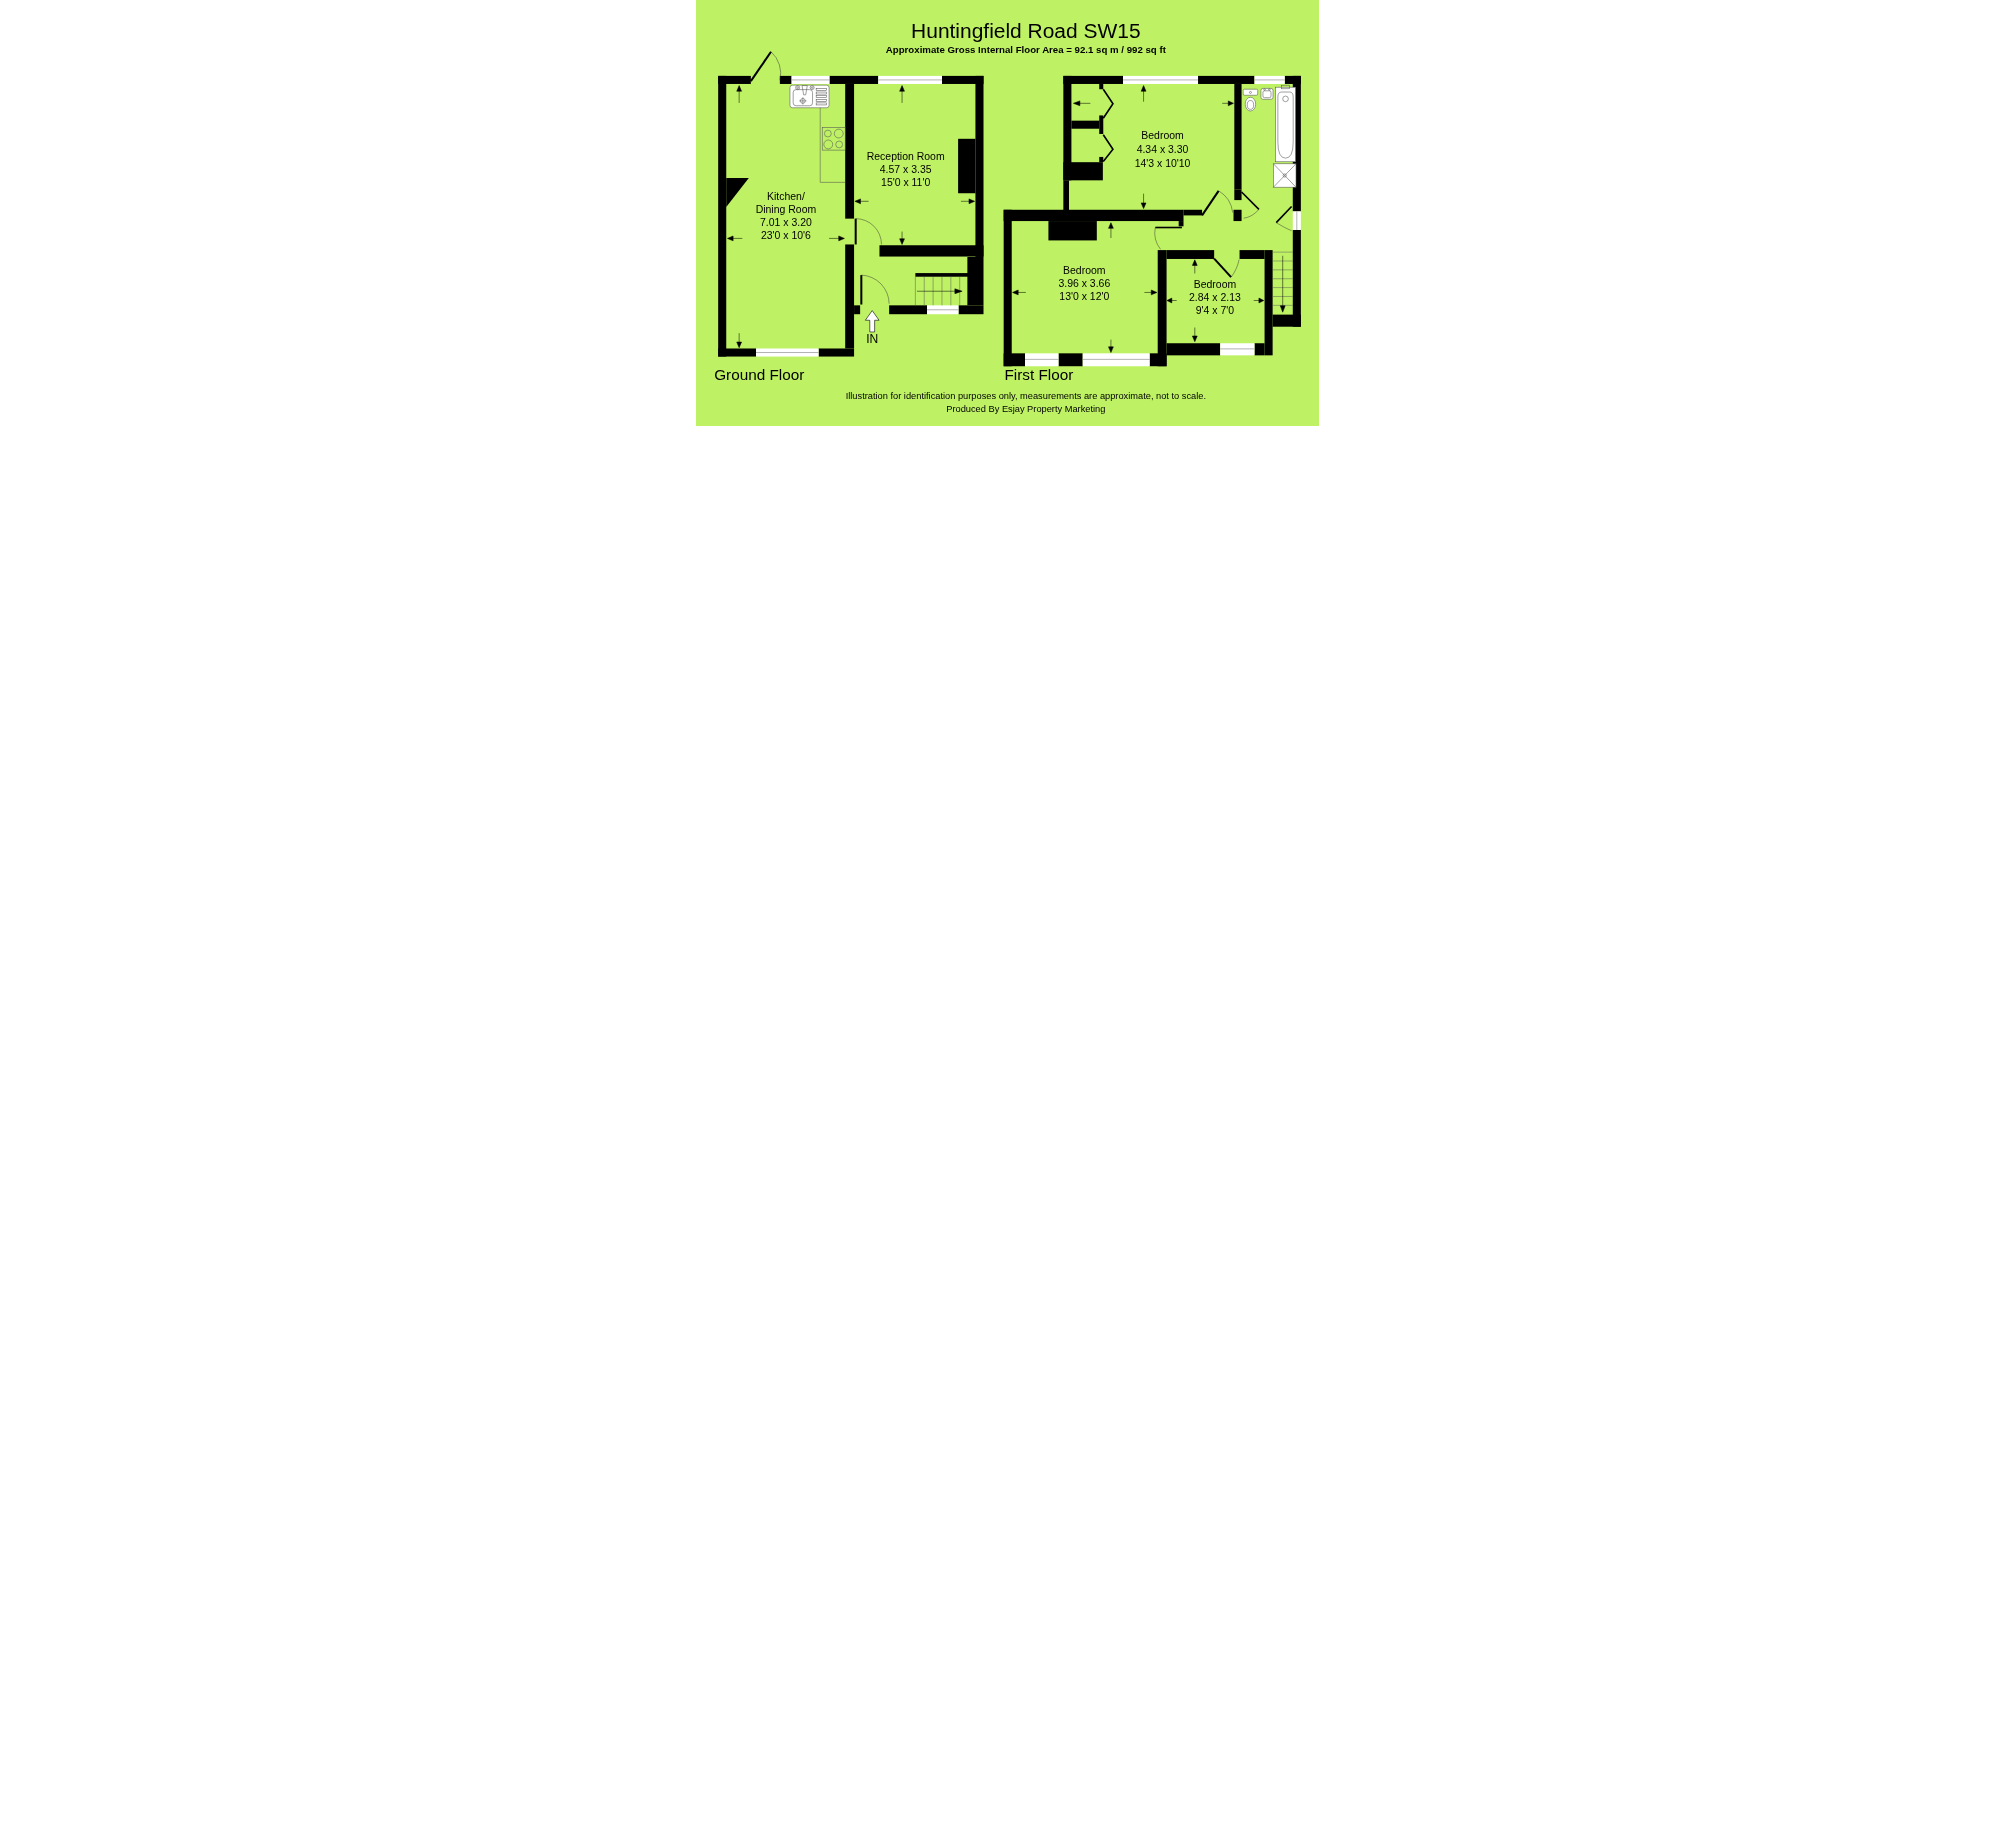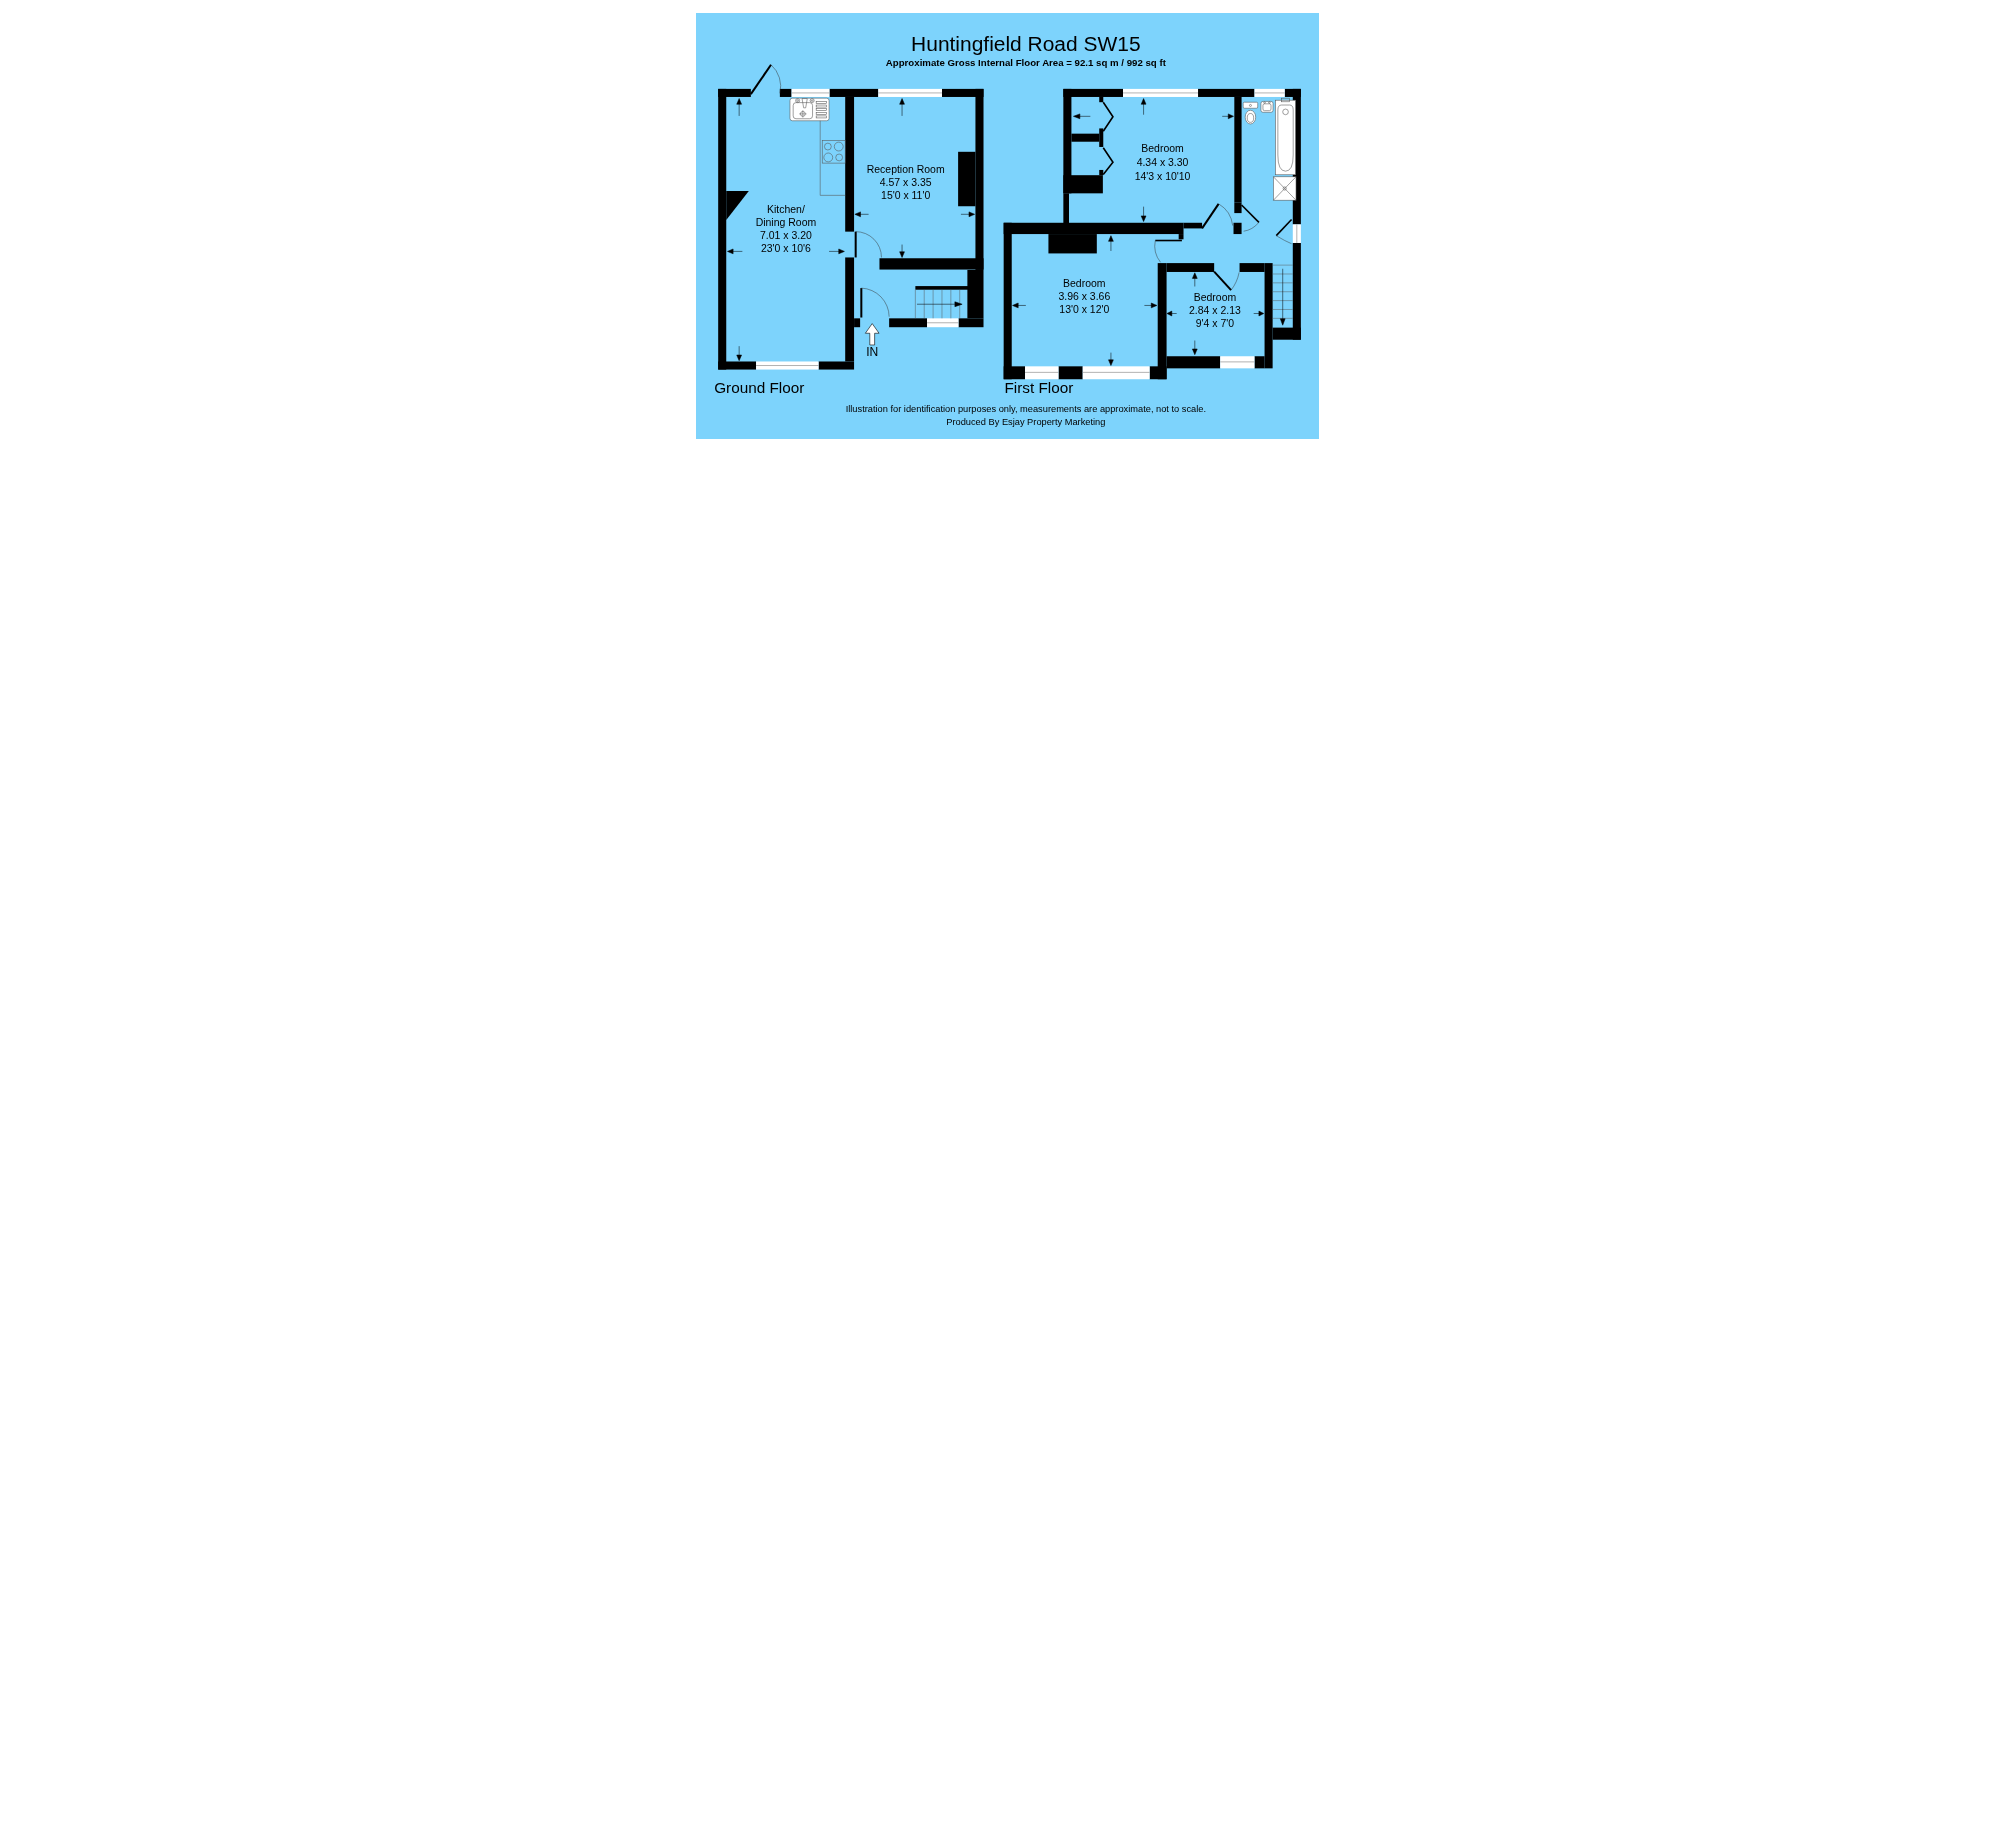--- a/index.html
+++ b/index.html
@@ -1,16 +1,16 @@
 <!DOCTYPE html>
 <html style="font-size:6.4px"><head>
 <meta charset="utf-8">
 <style>
   html,body{margin:0;padding:0;background:#ffffff;}
-  .page{position:relative;width:623px;height:426px;margin:13px auto;background:#7dd3fc;overflow:hidden;}
+  .page{position:relative;width:623px;height:426px;margin:0 auto;background:#bef264;overflow:hidden;}
   svg{position:absolute;inset:0;display:block;}
   text{font-family:"Liberation Sans", sans-serif;fill:#000;}
   .title{font-size:52px;}
   .subtitle{font-size:24px;font-weight:bold;}
   .room{font-size:26px;}
   .floorlbl{font-size:38px;}
   .footer{font-size:23px;}
   .inlbl{font-size:30px;}
   .wall{fill:#000;stroke:none;}
   .winline{stroke:#888;stroke-width:1.6;fill:none;}

